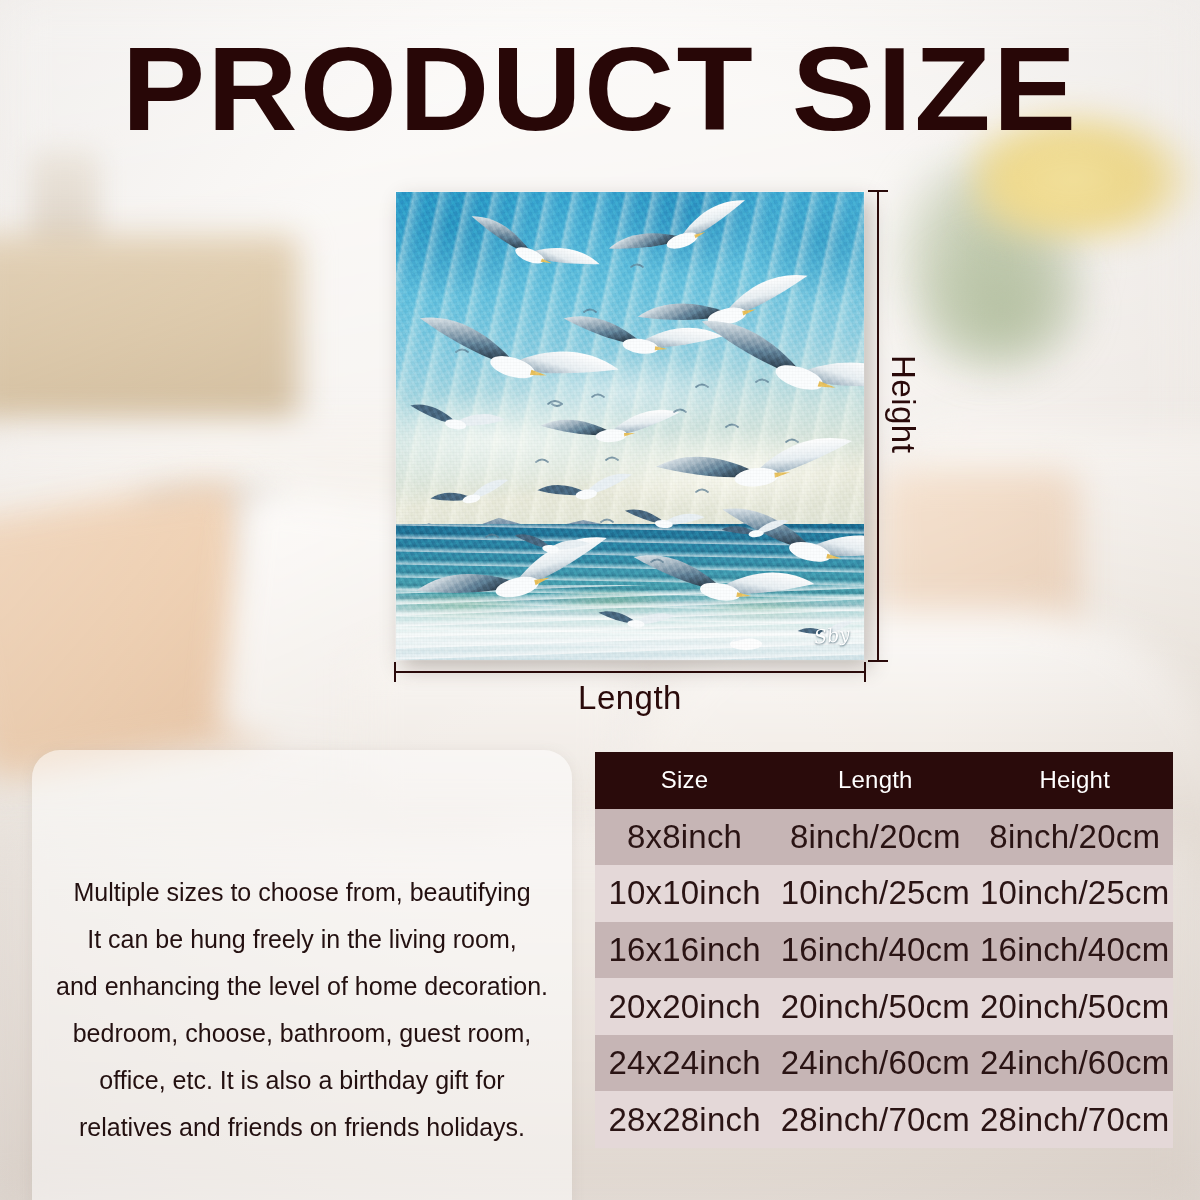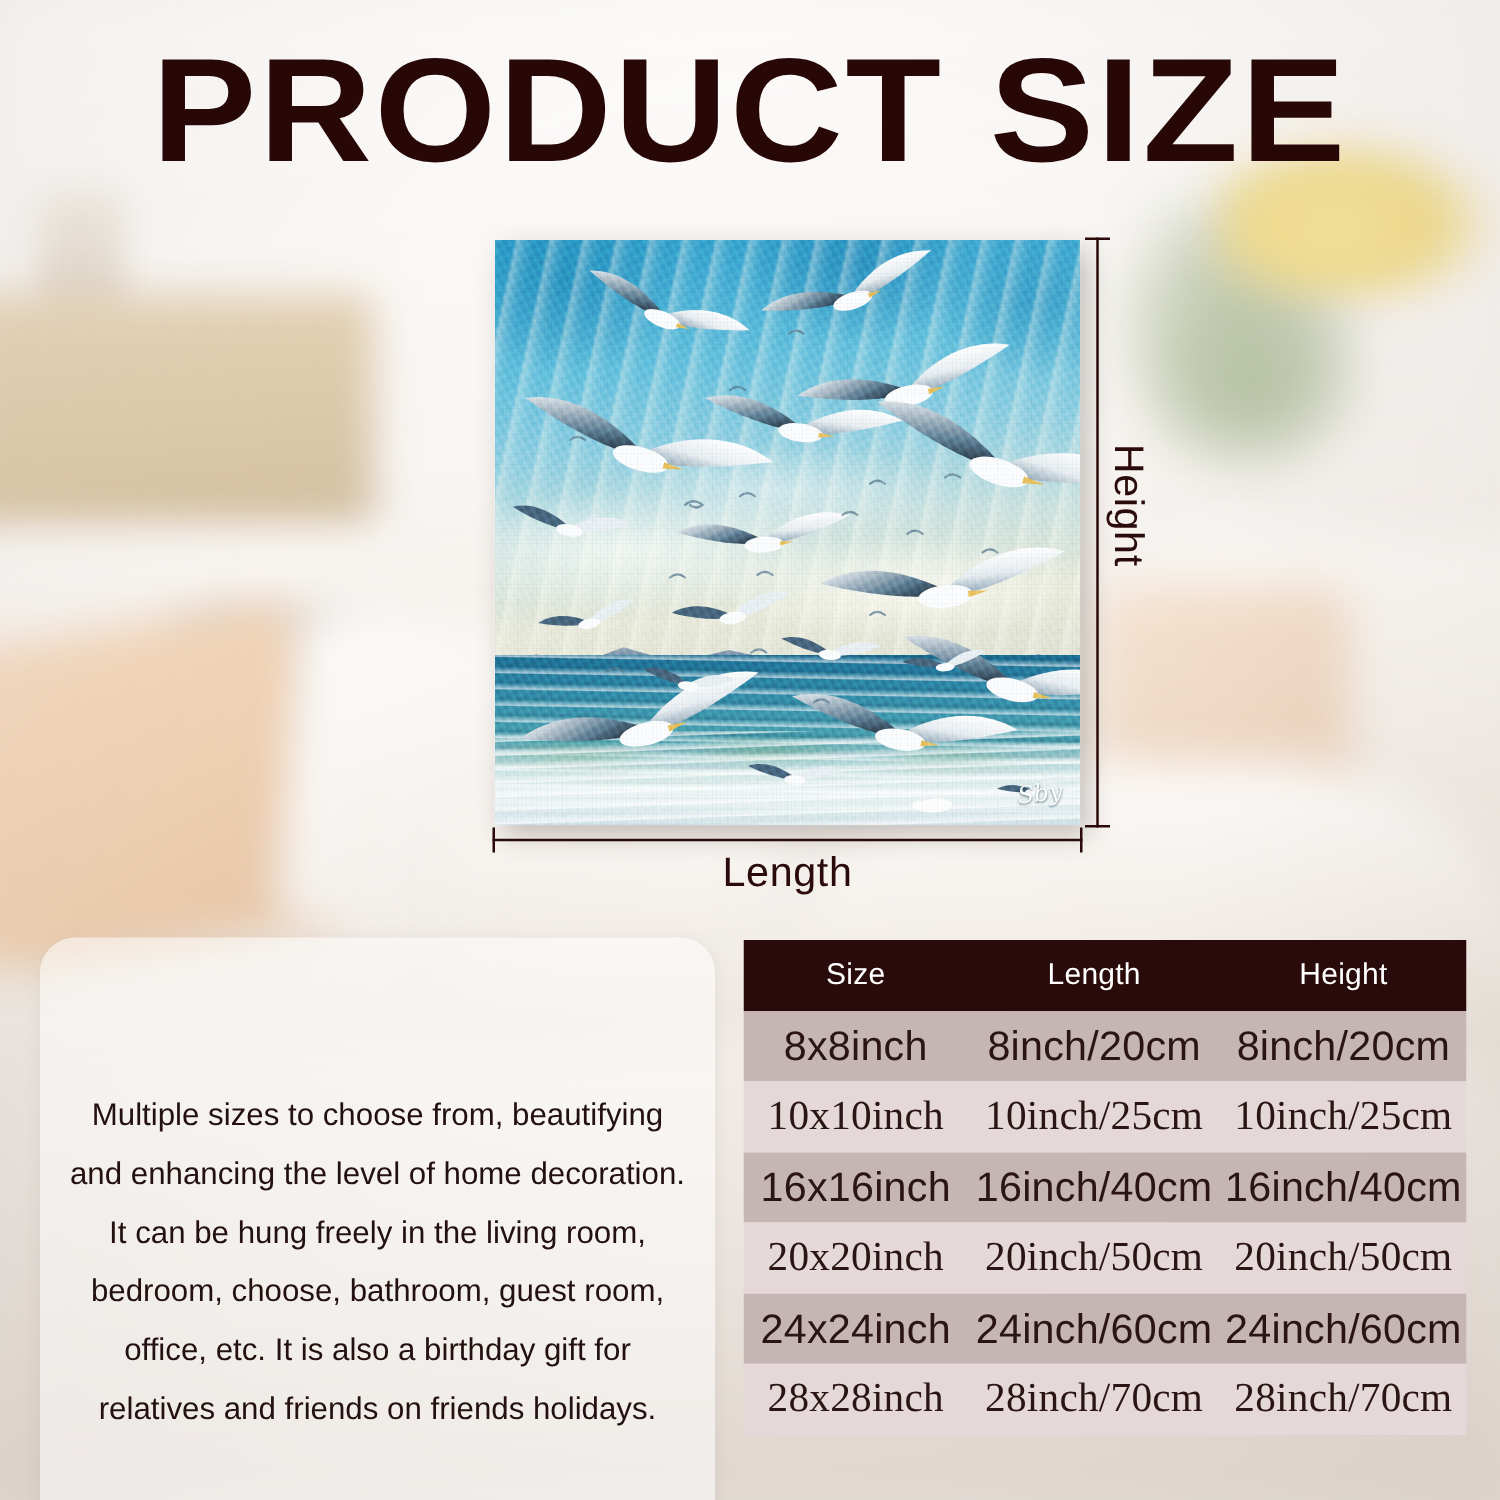--- a/index.html
+++ b/index.html
@@ -278,21 +278,21 @@
   
   .size-table {
     position:absolute; left:595px; top:752px;
     width:578px; height:396px;
     display:flex; flex-direction:column;
   }
   .st-row { display:flex; flex:1; align-items:center; }
   .st-head { background:#2a0b0b; }
   .st-head .st-cell { color:#ffffff; font-size:24px; }
   .st-row.odd  { background:#c6b5b5; }
-  .st-row.even { background:#e4d8d8;font-family:Liberation Serif, serif; }
+  .st-row.even { background:#e4d8d8; }
   .st-cell {
     flex:1; text-align:center; color:#2a1414;
     font-size:33px; letter-spacing:.2px;
   }
   .st-cell.c-size   { flex:0 0 31%; }
   .st-cell.c-length { flex:0 0 35%; }
   .st-cell.c-height { flex:0 0 34%; }
 </style>
 </head>
 <body>
@@ -412,22 +412,22 @@
     </div>
   </div>
 
   <div class="dim-v"></div>
   <div class="dim-v-label">Height</div>
   <div class="dim-h"></div>
   <div class="dim-h-label">Length</div>
 
   <div class="desc-card">
     <div class="desc-line">Multiple sizes to choose from, beautifying</div>
+    <div class="desc-line">It can be hung freely in the living room,</div>
     <div class="desc-line">and enhancing the level of home decoration.</div>
-    <div class="desc-line">It can be hung freely in the living room,</div>
     <div class="desc-line">bedroom, choose, bathroom, guest room,</div>
     <div class="desc-line">office, etc. It is also a birthday gift for</div>
     <div class="desc-line">relatives and friends on friends holidays.</div>
   </div>
 
   <div class="size-table">
     <div class="st-row st-head">
       <div class="st-cell c-size">Size</div>
       <div class="st-cell c-length">Length</div>
       <div class="st-cell c-height">Height</div>

